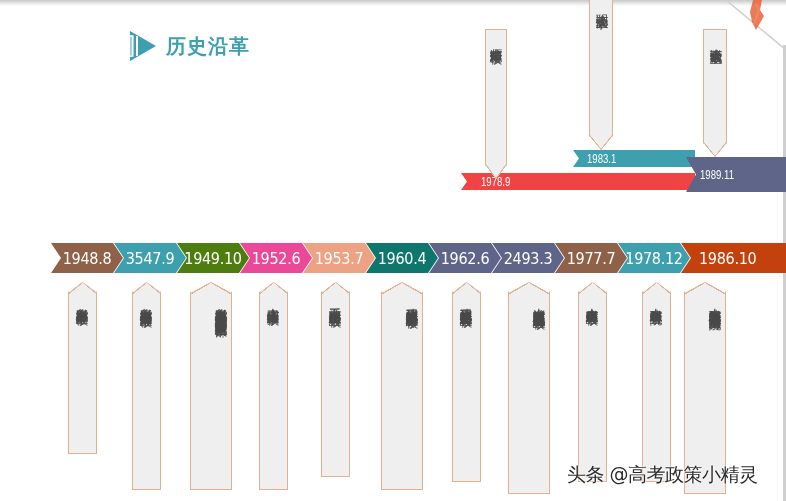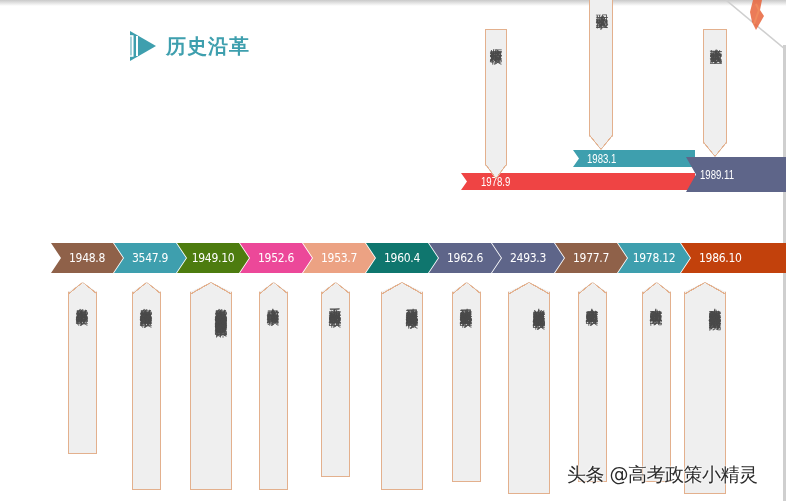--- a/index.html
+++ b/index.html
@@ -9,21 +9,21 @@
   .top-shadow { position: absolute; left: 0; top: 0; width: 786px; height: 6px;
     background: linear-gradient(#c9c9c9, #ffffff); }
   .corner-fold { position: absolute; right: 0; top: 0; width: 60px; height: 50px; }
   .right-edge { position: absolute; left: 783px; top: 45px; width: 3px; height: 456px; background: #cfcfcf; }
 
   .title-block { position: absolute; left: 128px; top: 28px; height: 36px; display: flex; align-items: center; }
   .title-badge { width: 30px; height: 34px; position: relative; }
   .title-text { margin-left: 8px; font-size: 20px; font-weight: bold; color: #3e9fae; letter-spacing: 1px; }
 
   .arrow { position: absolute; height: 30px; display: flex; align-items: center; justify-content: center;
-    color: #ffffff; font-family: "DejaVu Sans Condensed", "DejaVu Sans", sans-serif; font-size: 12px;
+    color: #ffffff; font-family: "DejaVu Sans Condensed", "DejaVu Sans", sans-serif; font-size: 16px;
     letter-spacing: -0.3px; transform: scaleX(0.85); transform-origin: left center; }
   .chev { clip-path: polygon(0 0, calc(100% - 10px) 0, 100% 50%, calc(100% - 10px) 100%, 0 100%, 10px 50%); }
 
   .bar { position: absolute; height: 17px; color: #fff; font-size: 12px; display: flex; align-items: center;
     font-family: Liberation Sans, sans-serif; }
   .bar span { display: inline-block; transform: scaleX(0.8); transform-origin: left center; }
 
   .card { position: absolute; background: #efefef; border-left: 1.5px solid #e3b08d; border-right: 1.5px solid #e3b08d;
     border-bottom: 1.5px solid #e3b08d; }
   .card-up { clip-path: polygon(0 10px, 50% 0, 100% 10px, 100% 100%, 0 100%); }

